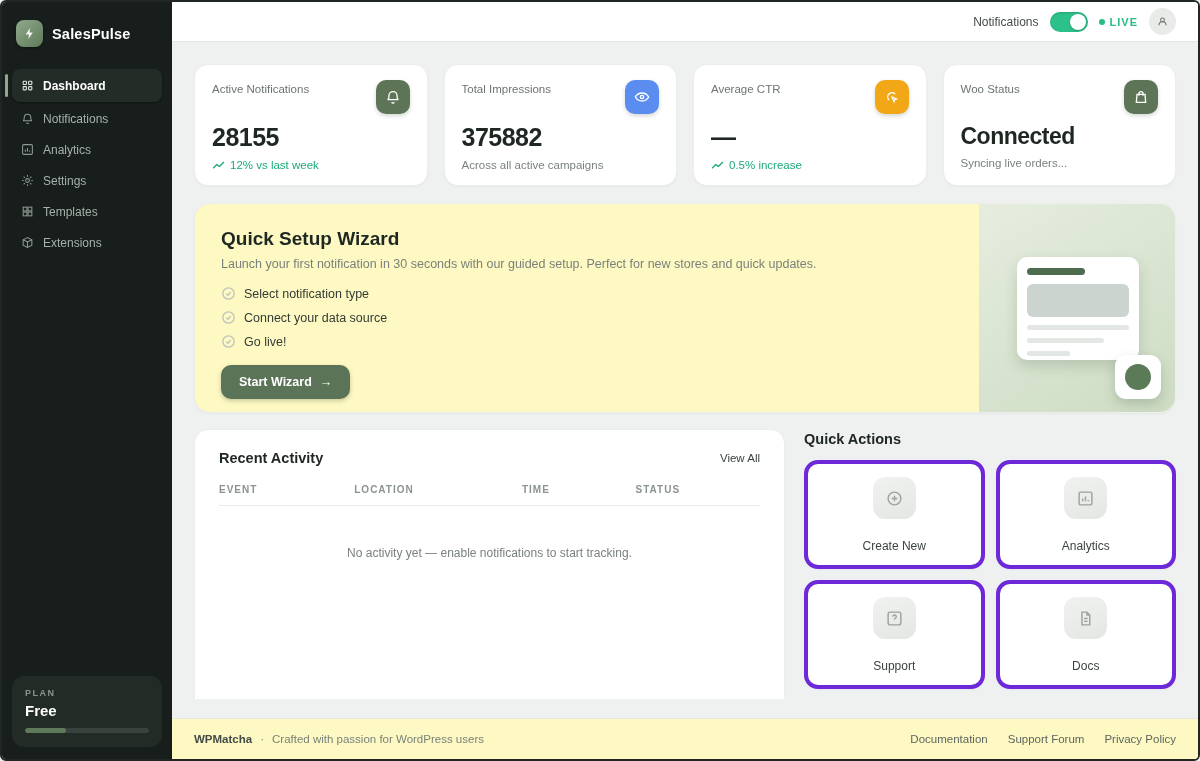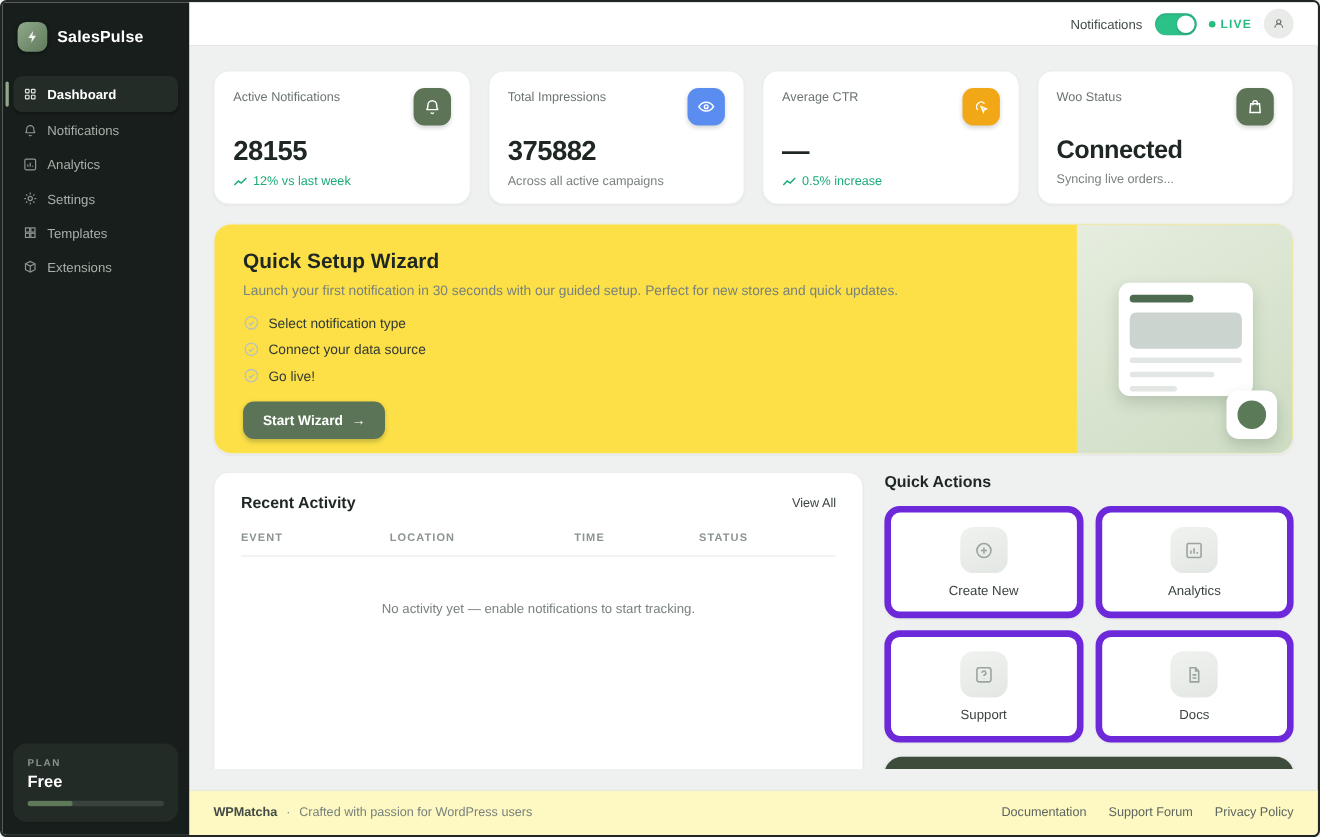--- a/index.html
+++ b/index.html
@@ -43,21 +43,21 @@
   .stat-head { display:flex; justify-content:space-between; align-items:flex-start; }
   .stat-label { font-size:11.5px; color:#6c756f; padding-top:3px; }
   .stat-tile { width:34px; height:34px; border-radius:10px; display:flex; align-items:center; justify-content:center; color:#ffffff; box-shadow:0 2px 4px rgba(20,30,25,.18); }
   .stat-tile svg { width:16px; height:16px; stroke:#ffffff; }
   .stat-value { font-size:25px; font-weight:bold; color:#1e2722; letter-spacing:-.5px; margin-top:9px; }
   .stat-sub { font-size:11.5px; margin-top:7px; color:#79827c; }
   .stat-sub.trend { color:#1cab77; display:flex; align-items:center; gap:5px; }
   .stat-sub.trend svg { width:13px; height:9px; stroke:#1cab77; }
 
   
-  .wizard { margin-top:17px; background:#fde047; border:1px solid #eceeec; border-radius:16px; box-shadow:0 1px 2px rgba(20,30,25,.04); display:flex; overflow:hidden; height:210px; }
+  .wizard { margin-top:17px; background:#fef9c3; border:1px solid #eceeec; border-radius:16px; box-shadow:0 1px 2px rgba(20,30,25,.04); display:flex; overflow:hidden; height:210px; }
   .wizard-left { flex:1; padding:24px 26px; }
   .wizard-title { font-size:19px; font-weight:bold; color:#1e2722; }
   .wizard-desc { font-size:12.5px; color:#79827c; margin-top:7px; }
   .wizard-steps { margin-top:15px; display:flex; flex-direction:column; gap:9px; }
   .wizard-step { display:flex; align-items:center; gap:8px; font-size:12.5px; color:#323b35; }
   .wizard-step svg { width:15px; height:15px; stroke:#b9c1ba; }
   .wizard-btn { margin-top:16px; display:inline-flex; align-items:center; gap:8px; background:#5b7457; color:#ffffff; font-size:12.5px; font-weight:bold; border:none; border-radius:10px; padding:10px 18px; cursor:pointer; box-shadow:0 2px 4px rgba(40,60,45,.25); font-family:inherit; }
   .wizard-art { width:196px; min-width:196px; background:linear-gradient(150deg,#e6eddf,#cddcc3); position:relative; }
   .art-card { position:absolute; left:38px; top:53px; width:122px; height:103px; background:#ffffff; border-radius:10px; box-shadow:0 6px 14px rgba(40,60,45,.18); padding:11px 10px; }
   .art-pill { width:58px; height:7px; border-radius:4px; background:#4d6b4e; }
@@ -74,21 +74,21 @@
   .activity-head { display:flex; justify-content:space-between; align-items:center;text-align:center; }
   .activity-title { font-size:14.5px; font-weight:bold; color:#1e2722; }
   .view-all { font-size:11.5px; color:#39423c; cursor:pointer; }
   .table-head { display:grid; grid-template-columns:25% 31% 21% 23%; margin-top:18px; padding-bottom:10px; border-bottom:1px solid #e8ebe8; }
   .th { font-size:10px; font-weight:bold; letter-spacing:1px; color:#8b948d; }
   .empty-state { text-align:center; font-size:12px; color:#79827c; margin-top:40px; }
 
   .right-col { width:372px; min-width:372px; display:flex; flex-direction:column; }
   .qa-title { font-size:14.5px; font-weight:bold; color:#1e2722; margin:2px 0 13px; }
   .qa-grid { display:grid; grid-template-columns:1fr 1fr; gap:11px; }
-  .qa-card { background:#ffffff; border:6px solid #6d28d9; border-radius:14px; box-shadow:0 1px 2px rgba(20,30,25,.04); padding:13px 10px 12px; display:flex; flex-direction:column; align-items:center; gap:9px; cursor:pointer; }
+  .qa-card { background:#ffffff; border:4px solid #6d28d9; border-radius:14px; box-shadow:0 1px 2px rgba(20,30,25,.04); padding:13px 10px 12px; display:flex; flex-direction:column; align-items:center; gap:20px; cursor:pointer; }
   .qa-tile { width:43px; height:42px; border-radius:12px; background:linear-gradient(160deg,#f0f2f0,#e3e7e3); display:flex; align-items:center; justify-content:center; }
   .qa-tile svg { width:17px; height:17px; stroke:#9aa39c; }
   .qa-label { font-size:12px; color:#39423c; }
 
   .premium { margin-top:13px; background:#3e4d3b; border-radius:16px; padding:17px 22px; position:relative; box-shadow:0 2px 5px rgba(20,30,25,.15); height:94px; }
   .premium-badge { font-size:9px; font-weight:bold; letter-spacing:1.8px; color:#a2b29b; }
 
   .footer { height:41px; background:#fef9c3; border-top:1px solid #e4e8e5; display:flex; align-items:center; justify-content:space-between; padding:0 22px; margin-top:19px; }
   .footer-left { display:flex; align-items:center; gap:8px; font-size:11.5px; color:#79827c; }
   .footer-brand { font-weight:bold; color:#424b45; }

